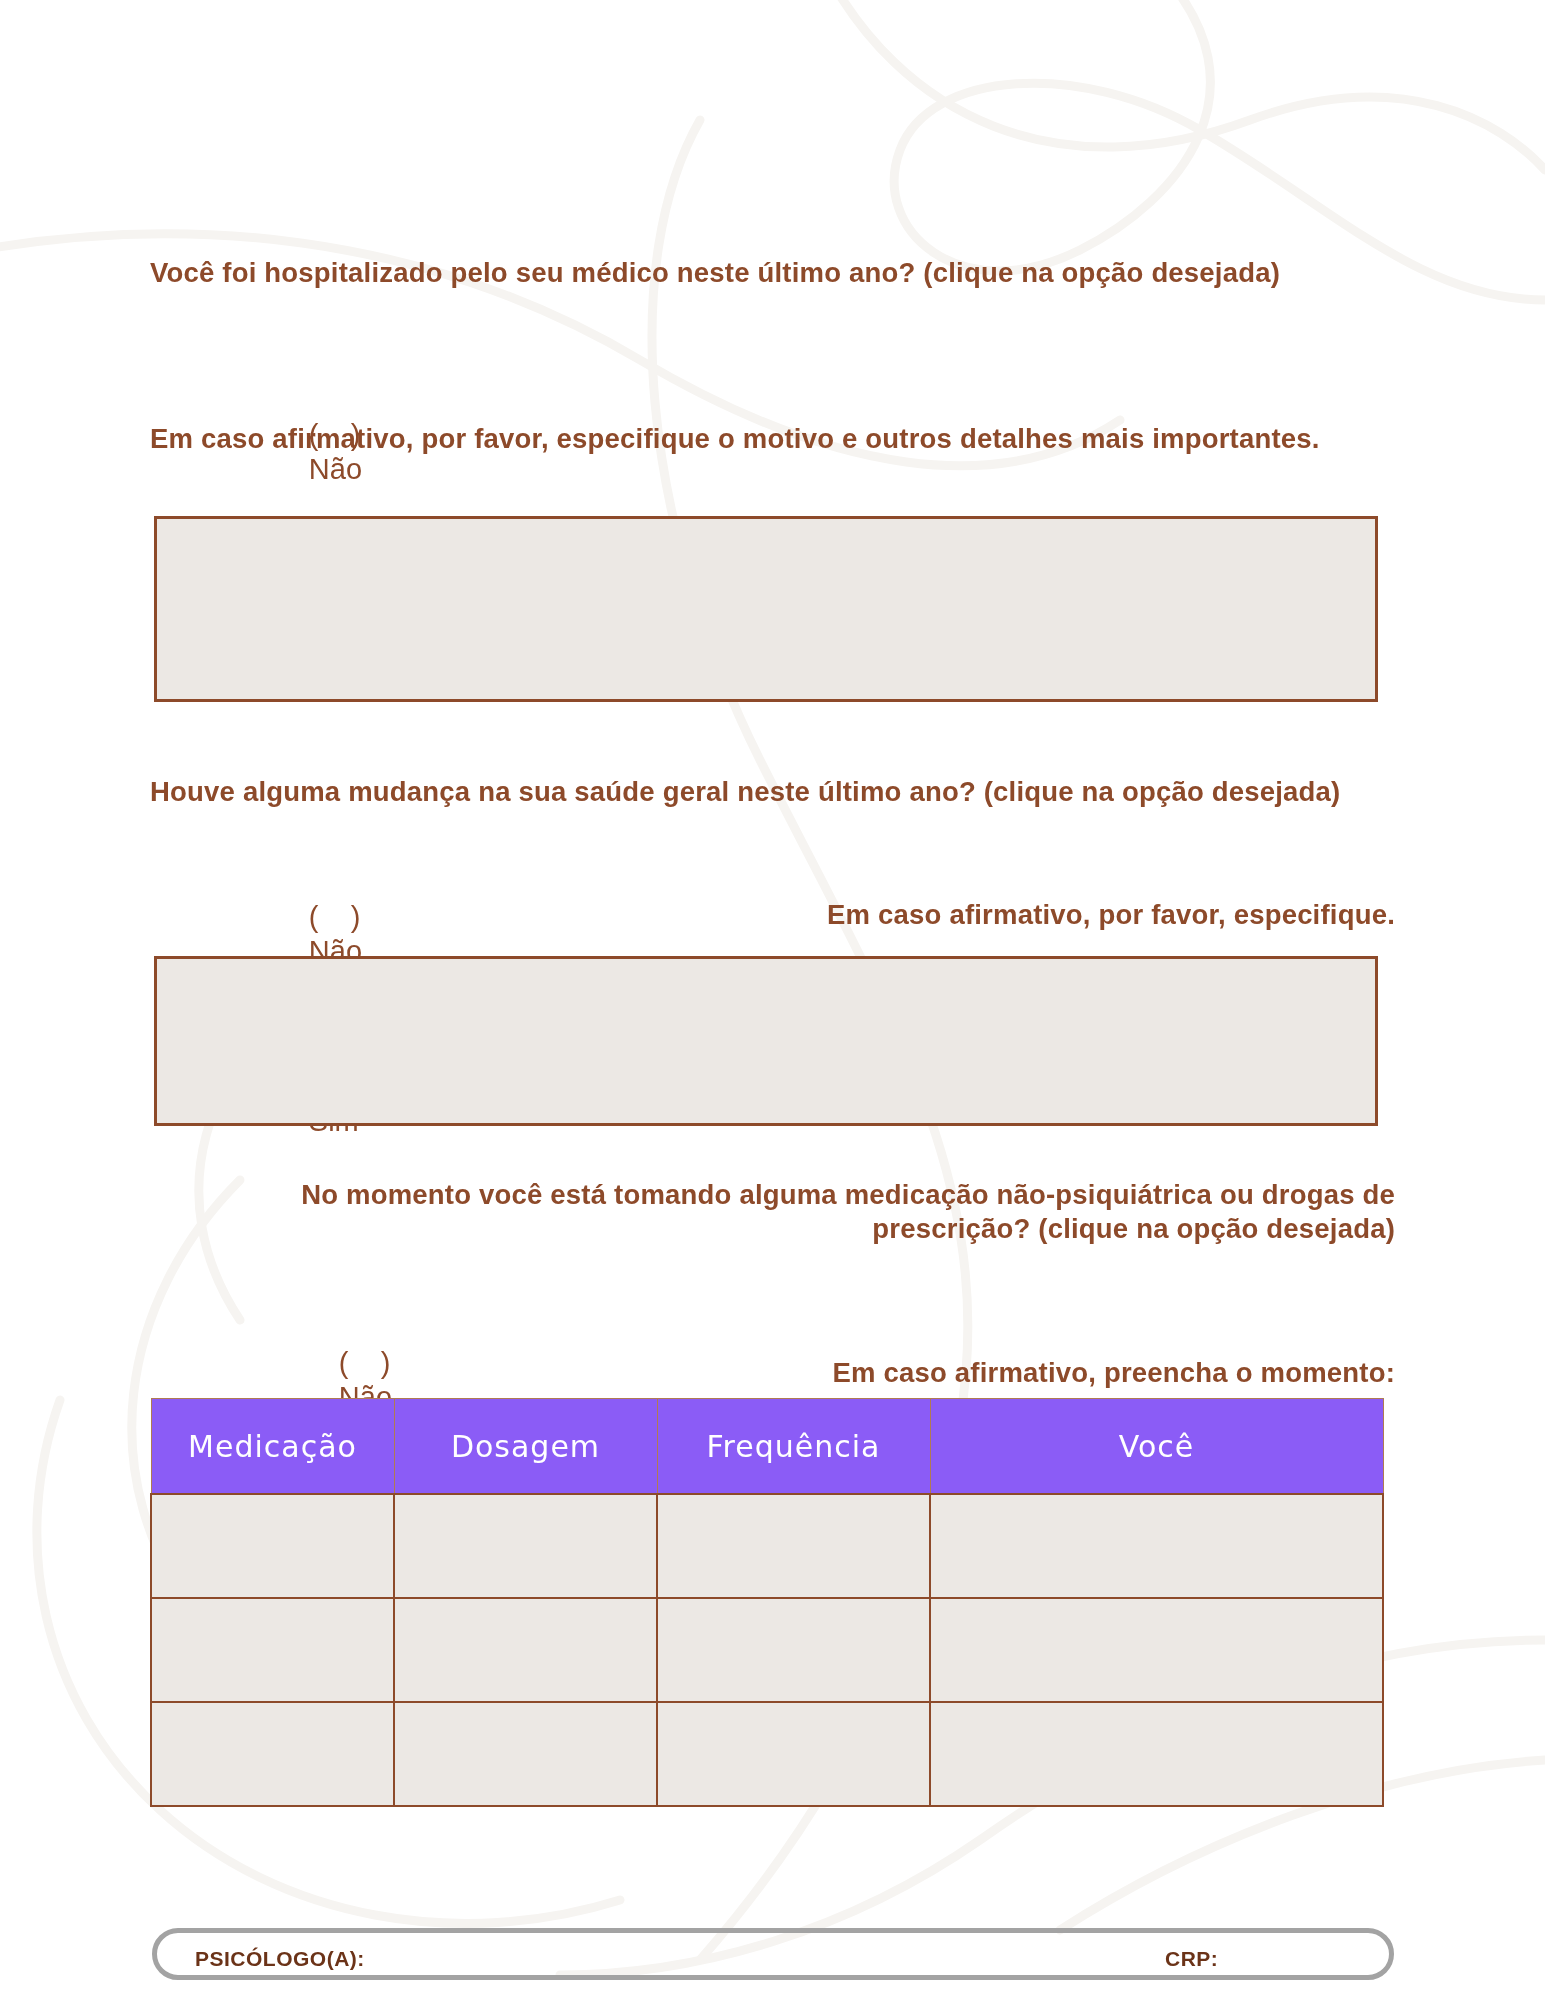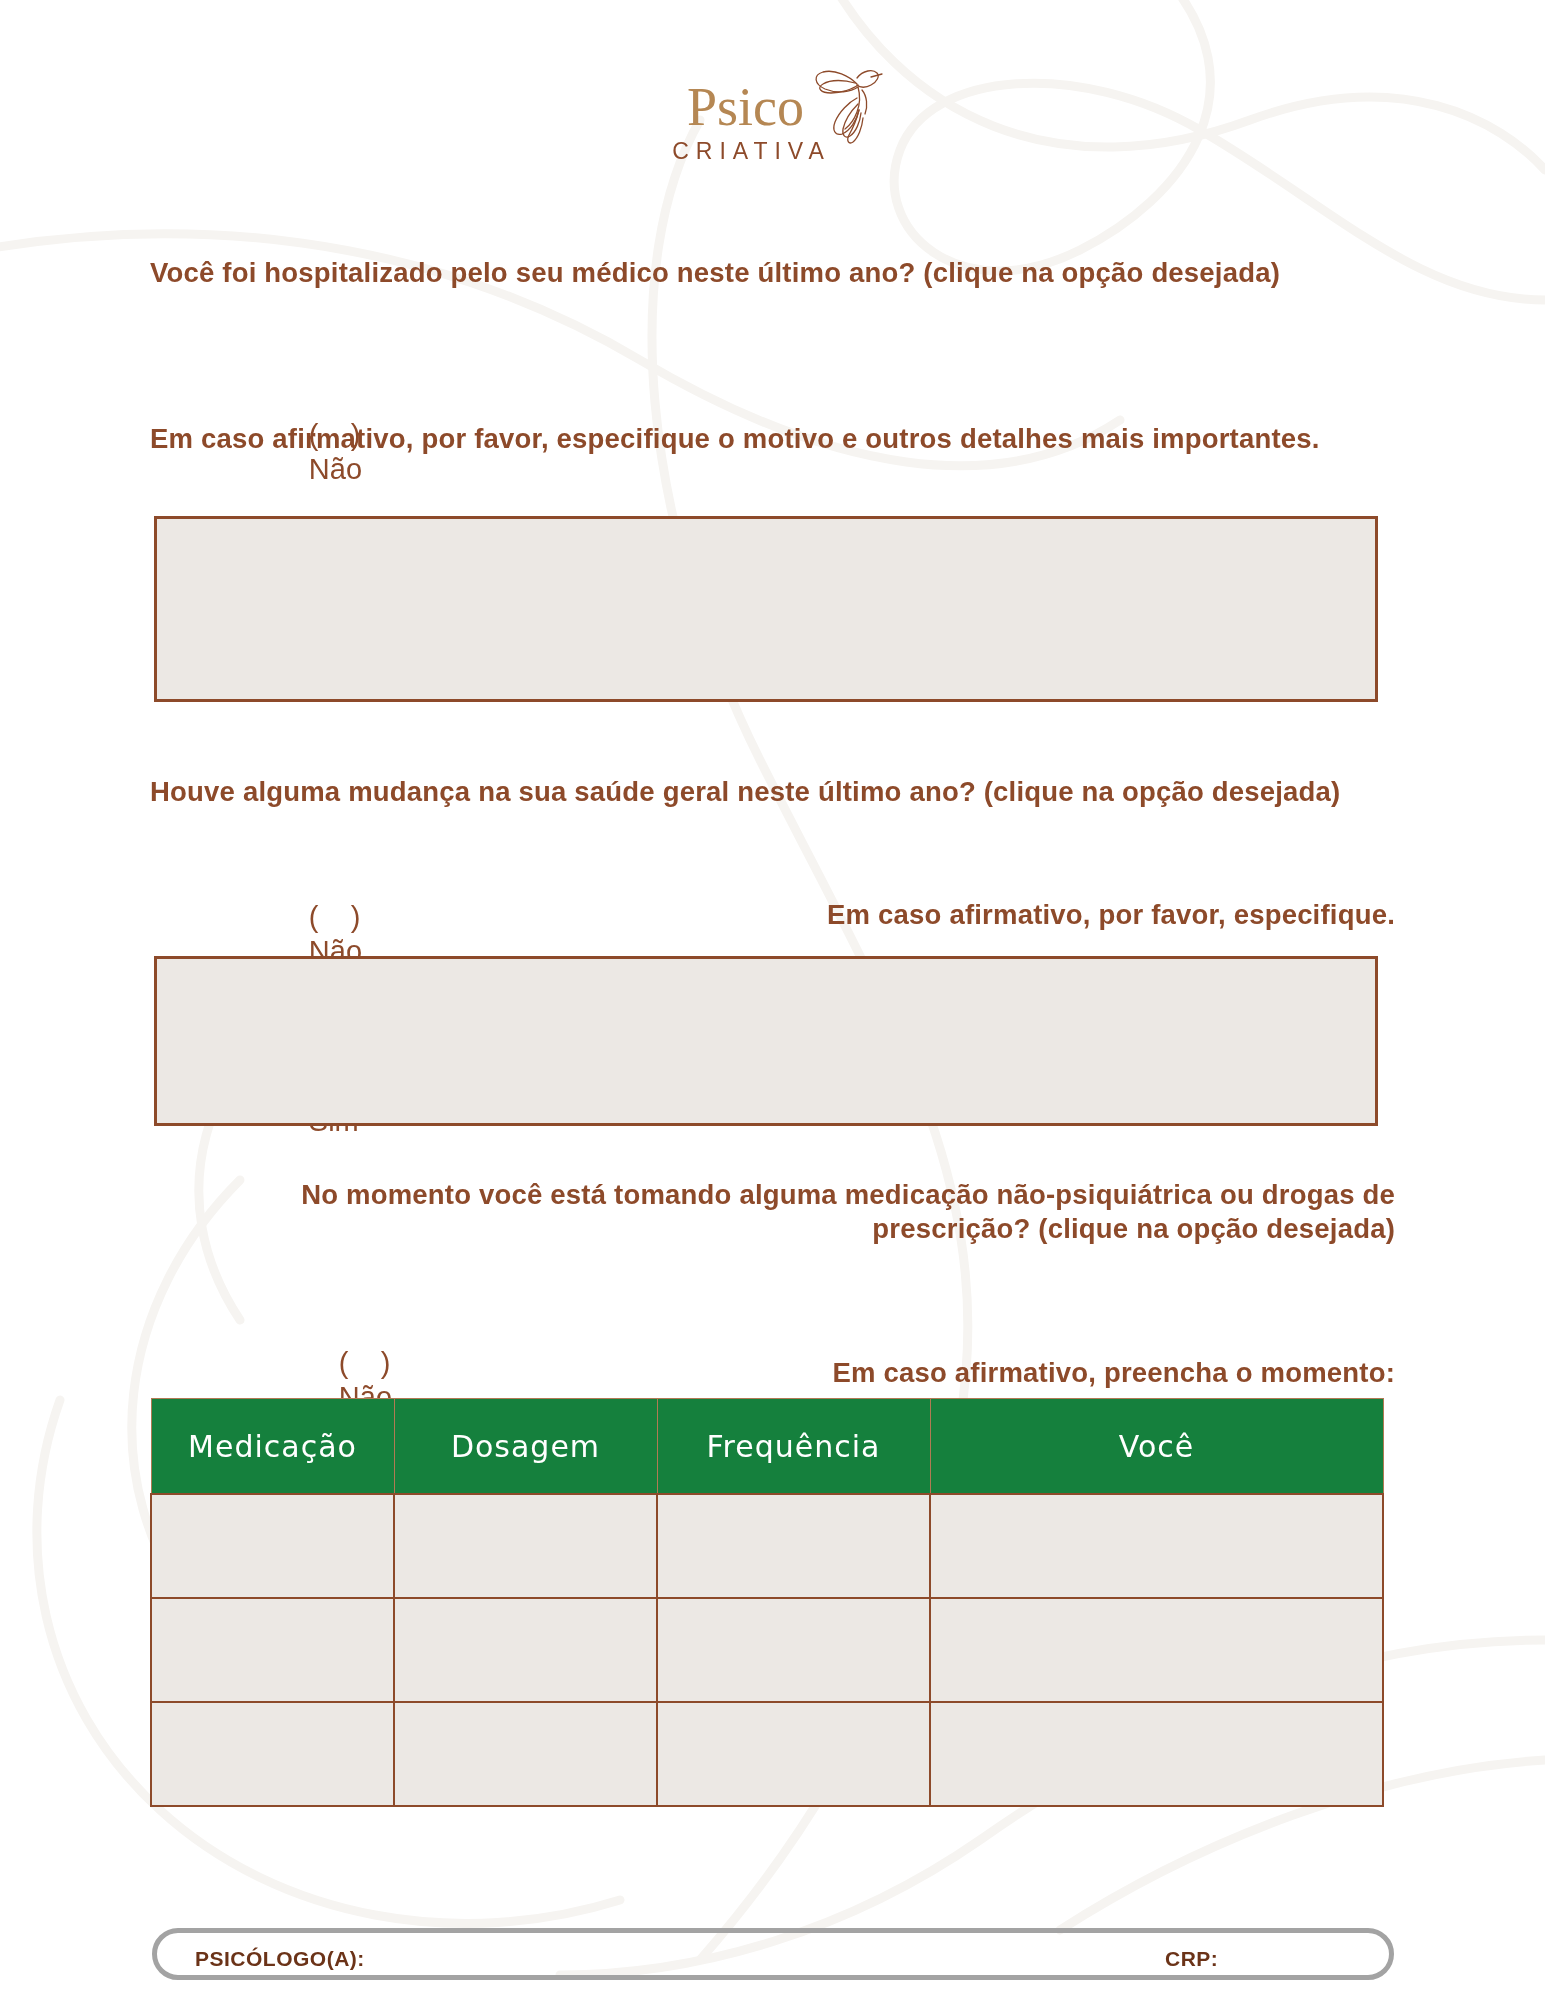--- a/index.html
+++ b/index.html
@@ -104,21 +104,21 @@
     box-sizing: border-box;
   }
 
   
   table.med-table {
     border-collapse: collapse;
     width: 1220px;
     table-layout: fixed;
   }
   table.med-table th {
-    background: #15803d;
+    background: #8b5cf6;
     color: #ffffff;
     font-family: "DejaVu Sans", sans-serif;
     font-weight: normal;
     font-size: 30px;
     height: 92px;
     border: 1px solid #a8norm;
     border: 1px solid #b07a53;
     vertical-align: middle;
     letter-spacing: 1px;
   }
@@ -163,39 +163,20 @@
     <path d="M240,1180 C120,1300 90,1480 200,1620 C300,1745 520,1790 700,1720"></path>
     <path d="M60,1400 C10,1540 40,1700 160,1810 C280,1920 460,1950 620,1900"></path>
     <path d="M1545,1640 C1340,1640 1150,1720 980,1840 C850,1930 700,1975 560,1975"></path>
     <path d="M1545,1760 C1380,1770 1200,1840 1060,1930"></path>
     <path d="M330,980 C200,1060 160,1200 240,1320"></path>
   </g>
 </svg>
 
 <div class="page">
 
-  <div class="logo-block">
-    <div class="logo-inner">
-      <div class="logo-word">Psico</div>
-      <div class="logo-sub">CRIATIVA</div>
-      <svg class="logo-bird" width="78" height="88" viewBox="0 0 78 88" xmlns="http://www.w3.org/2000/svg" aria-hidden="true">
-        <g fill="none" stroke="#8d4a2a" stroke-width="1.3" stroke-linecap="round" stroke-linejoin="round">
-          <path d="M52,18 C58,10 68,9 72,13 C75,16 72,22 66,25 C61,28 55,28 52,25"></path>
-          <path d="M66,17 L77,14"></path>
-          <path d="M52,24 C44,16 30,9 18,12 C8,15 9,24 20,29 C32,34 46,32 53,27"></path>
-          <path d="M50,23 C40,20 26,19 18,24 C11,28 16,33 26,33 C36,33 48,29 53,25"></path>
-          <path d="M53,27 C55,34 55,44 52,52 C49,60 44,66 40,69"></path>
-          <path d="M52,38 C44,42 34,52 30,62 C27,70 30,76 37,74 C45,71 52,60 54,50"></path>
-          <path d="M53,44 C47,50 40,60 38,69 C37,75 40,79 45,76 C51,72 55,62 56,53"></path>
-          <path d="M54,50 C52,58 48,68 44,75 C41,81 44,85 48,82 C53,78 57,68 58,58"></path>
-          <path d="M57,30 C62,36 63,46 60,54"></path>
-        </g>
-      </svg>
-    </div>
-  </div>
 
   <div class="content">
 
     <div style="position:absolute; left:0; top:256px; width:1245px;">
       <div class="q">Você foi hospitalizado pelo seu médico neste último ano? (clique na opção desejada)</div>
     </div>
 
     <div class="options" style="position:absolute; left:46px; top:350px;">
       <span class="opt">
         <span>(</span><span>&nbsp;&nbsp;&nbsp;&nbsp;</span><span>)</span>

